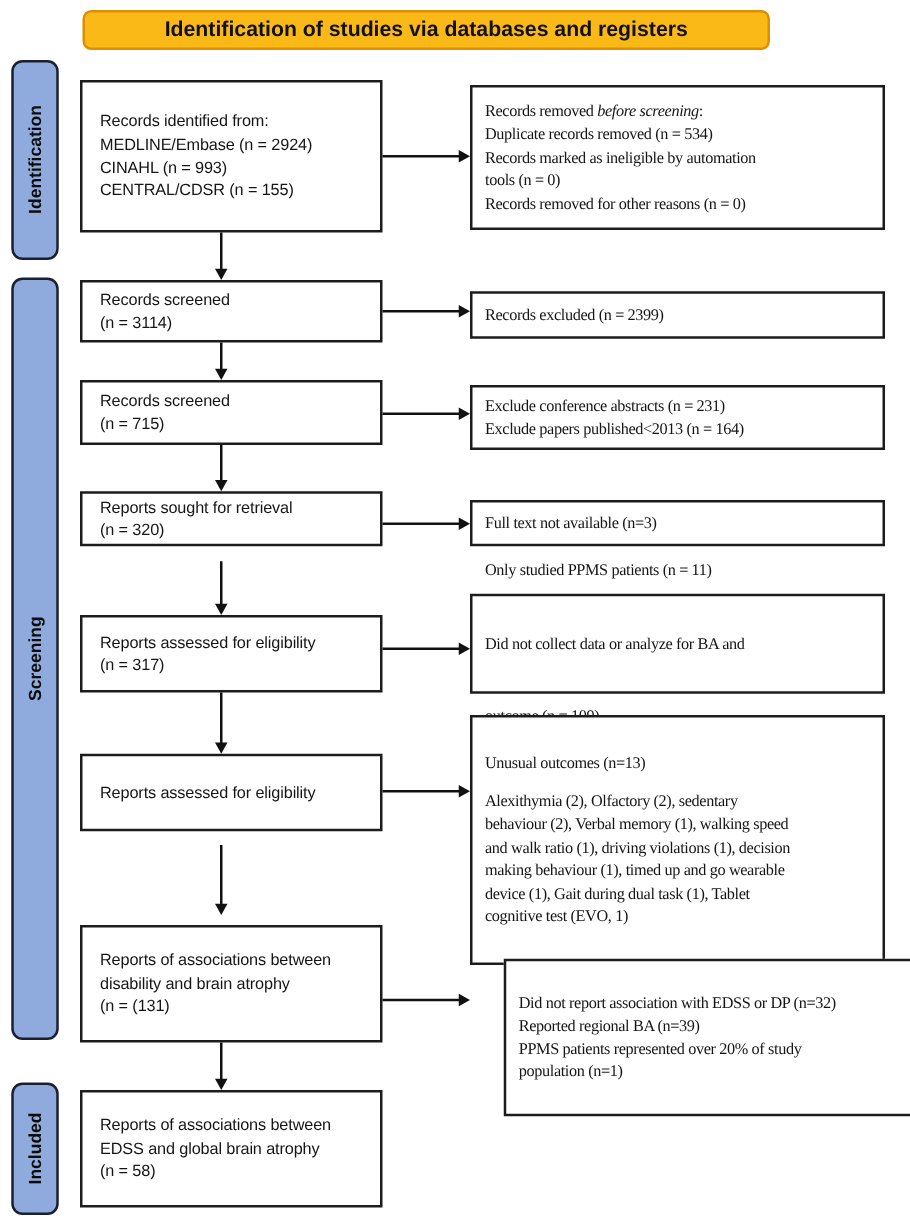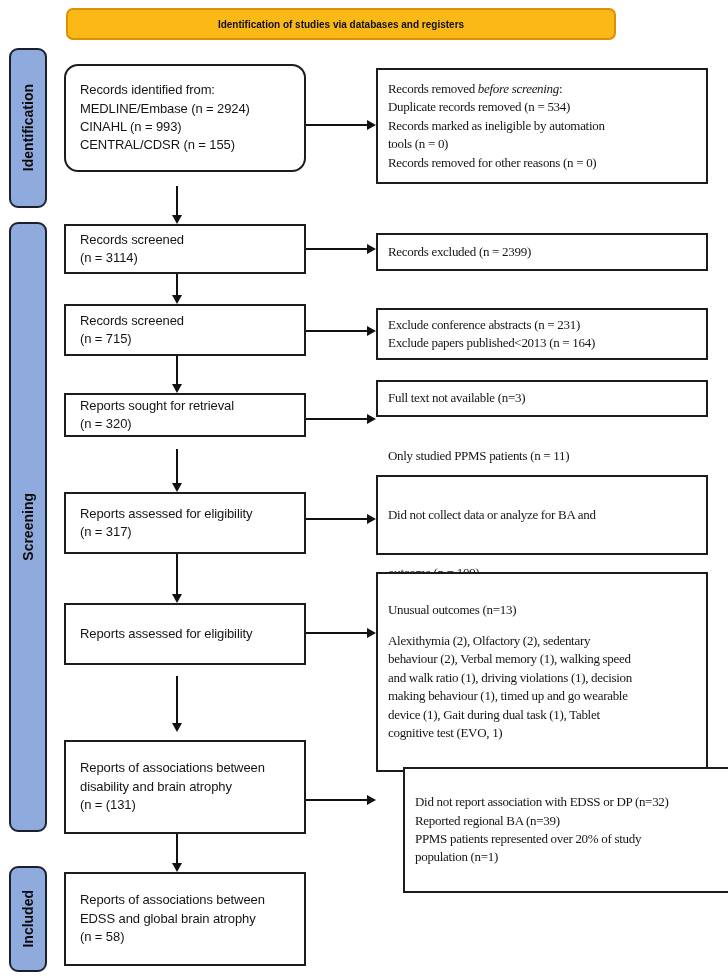--- a/index.html
+++ b/index.html
@@ -16,21 +16,21 @@
   
   .banner {
     position: absolute;
     background: var(--banner-fill, #FBB917);
     border: 2px solid var(--banner-border, #DC9000);
     border-radius: 7px;
     display: flex;
     align-items: center;
     justify-content: center;
     font-weight: bold;
-    font-size: 10px;
+    font-size: 17px;
     color: #111;
     box-sizing: border-box;
   }
 
   
   .stage {
     position: absolute;
     width: 38px;
     background: var(--stage-fill, #8FAADC);
     border: 2px solid var(--stage-border, #1A2030);
@@ -95,21 +95,21 @@
   <div class="stage" style="left:9px; top:48px; height:160px;">
     <span class="vtext">Identification</span>
   </div>
   <div class="stage" style="left:9px; top:222px; height:610px;">
     <span class="vtext">Screening</span>
   </div>
   <div class="stage" style="left:9px; top:866px; height:106px;">
     <span class="vtext">Included</span>
   </div>
 
-  <div class="box left" style="left:64px; top:64px; width:242px; height:108px;border-radius:14px;">
+  <div class="box left" style="left:64px; top:64px; width:242px; height:122px;">
     <div class="ln">Records identified from:</div>
     <div class="ln">MEDLINE/Embase (n = 2924)</div>
     <div class="ln">CINAHL (n = 993)</div>
     <div class="ln">CENTRAL/CDSR (n = 155)</div>
   </div>
 
   <div class="box left" style="left:64px; top:224px; width:242px; height:50px;">
     <div class="ln">Records screened</div>
     <div class="ln">(n = 3114)</div>
   </div>
@@ -157,21 +157,21 @@
 
   <div class="box right" style="left:376px; top:233px; width:332px; height:38px;">
     <div class="ln">Records excluded (n = 2399)</div>
   </div>
 
   <div class="box right" style="left:376px; top:308px; width:332px; height:52px;">
     <div class="ln">Exclude conference abstracts (n = 231)</div>
     <div class="ln">Exclude papers published&lt;2013 (n = 164)</div>
   </div>
 
-  <div class="box right" style="left:376px; top:380px; width:332px; height:37px;">
+  <div class="box right" style="left:376px; top:400px; width:332px; height:37px;">
     <div class="ln">Full text not available (n=3)</div>
   </div>
 
   <div class="box right" style="left:376px; top:475px; width:332px; height:80px;gap:40px;">
     <div class="ln">Only studied PPMS patients (n = 11)</div>
     <div class="ln">Did not collect data or analyze for BA and</div>
     <div class="ln">outcome (n = 109)</div>
   </div>
 
   <div class="box right" style="left:376px; top:572px; width:332px; height:200px;">

